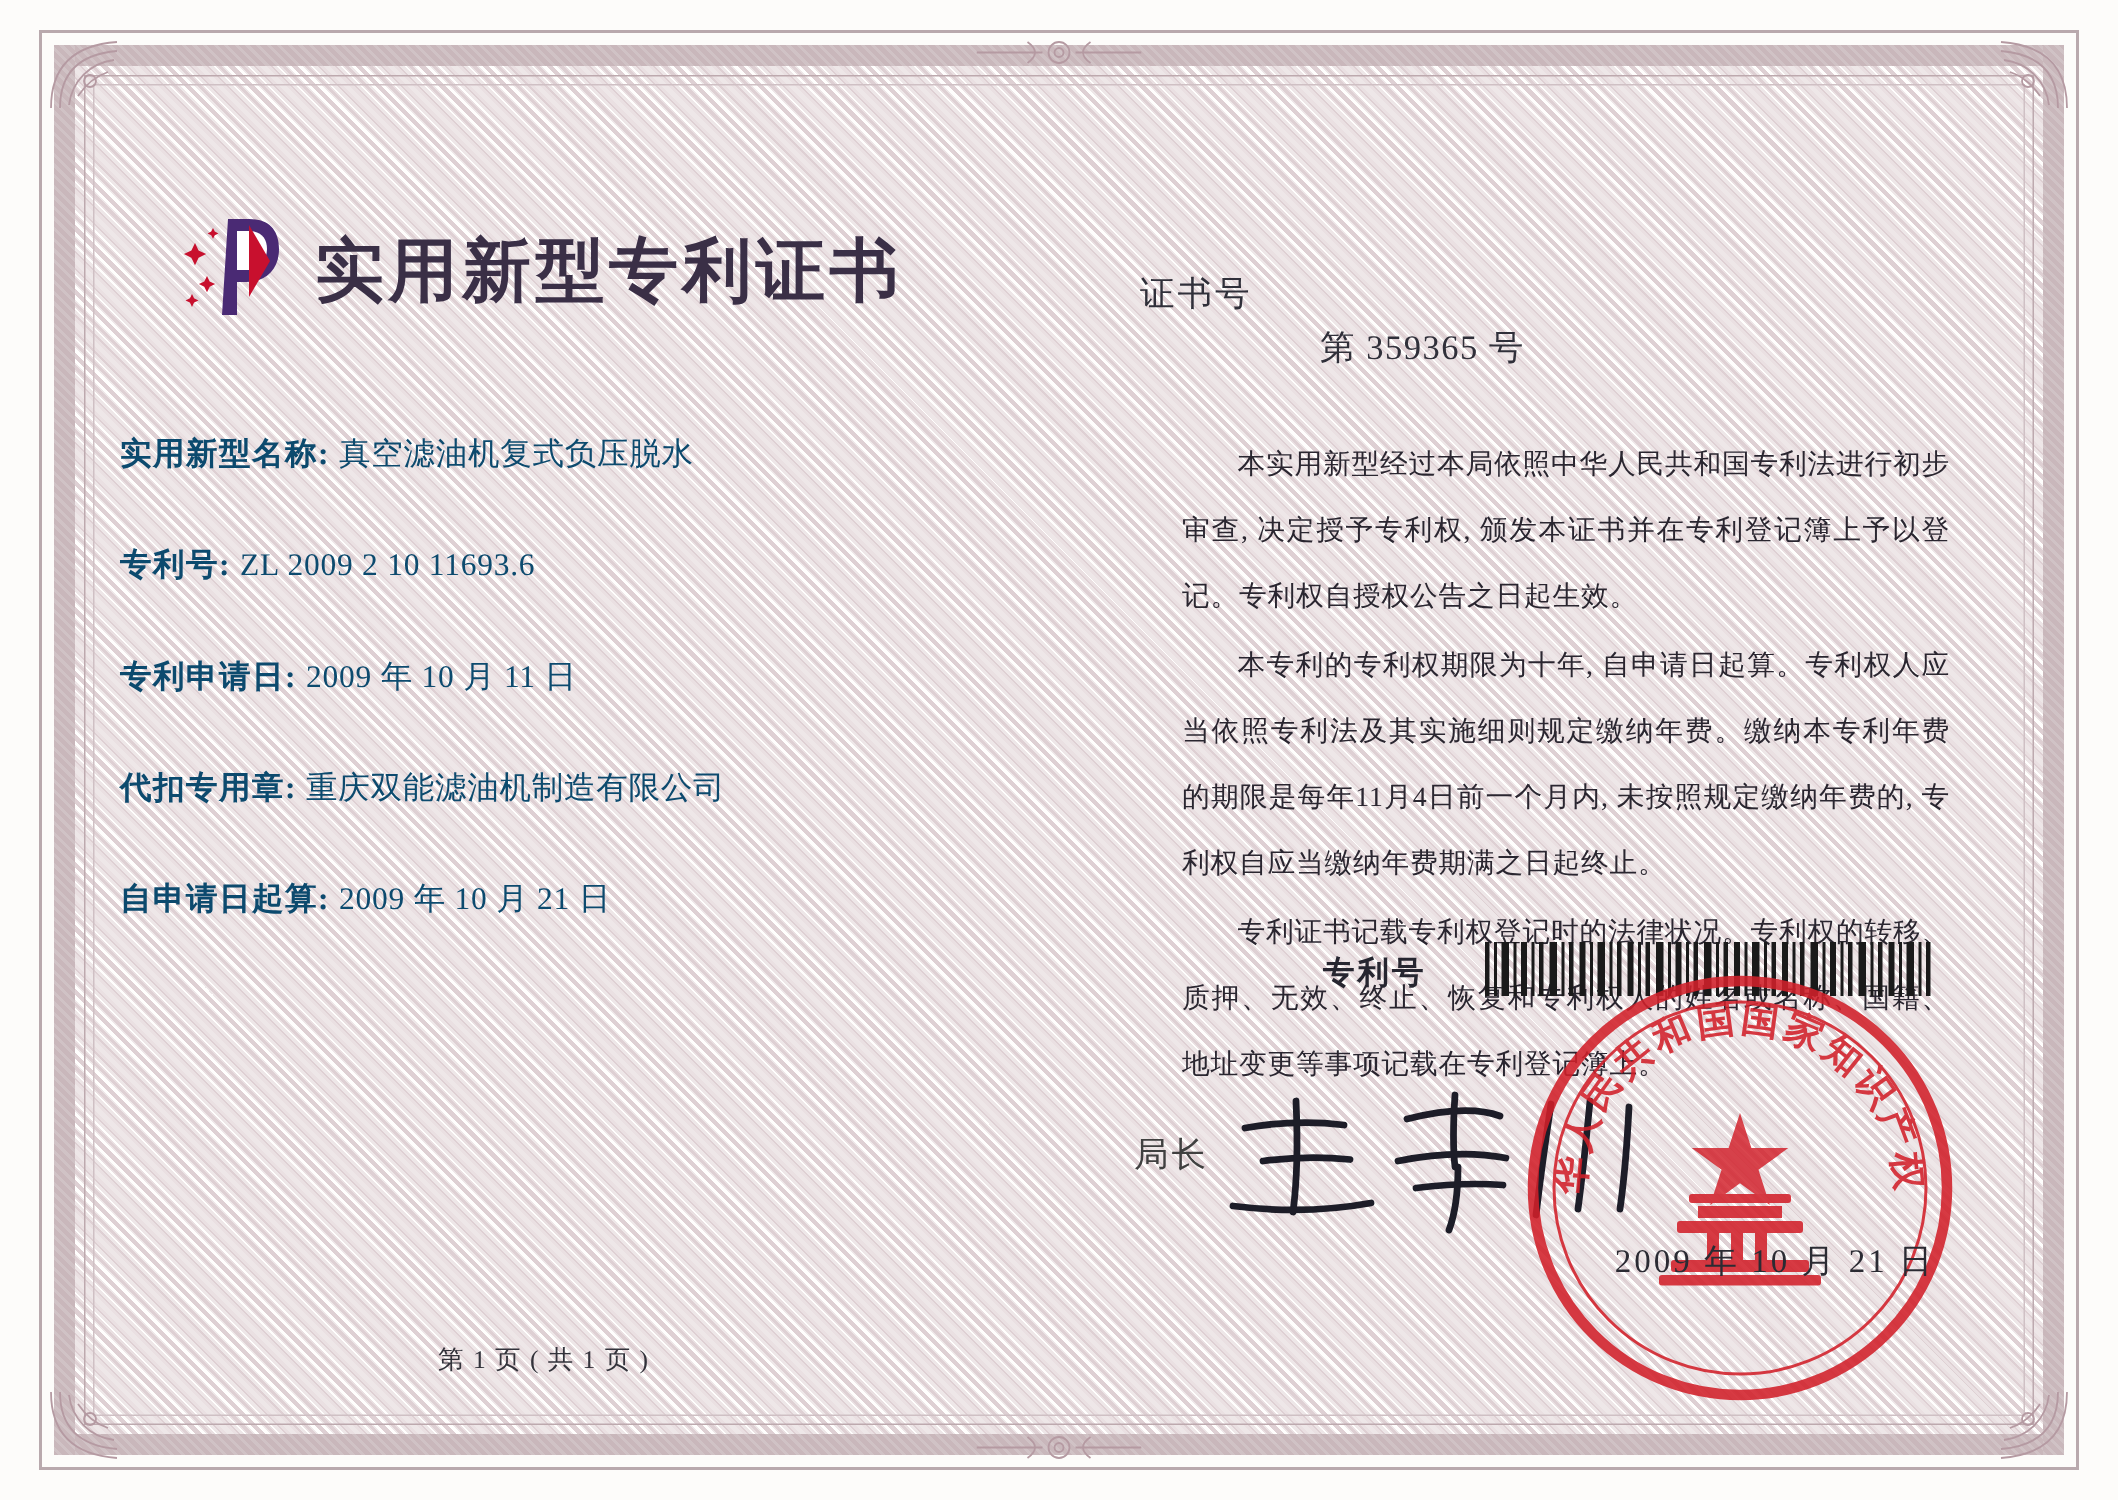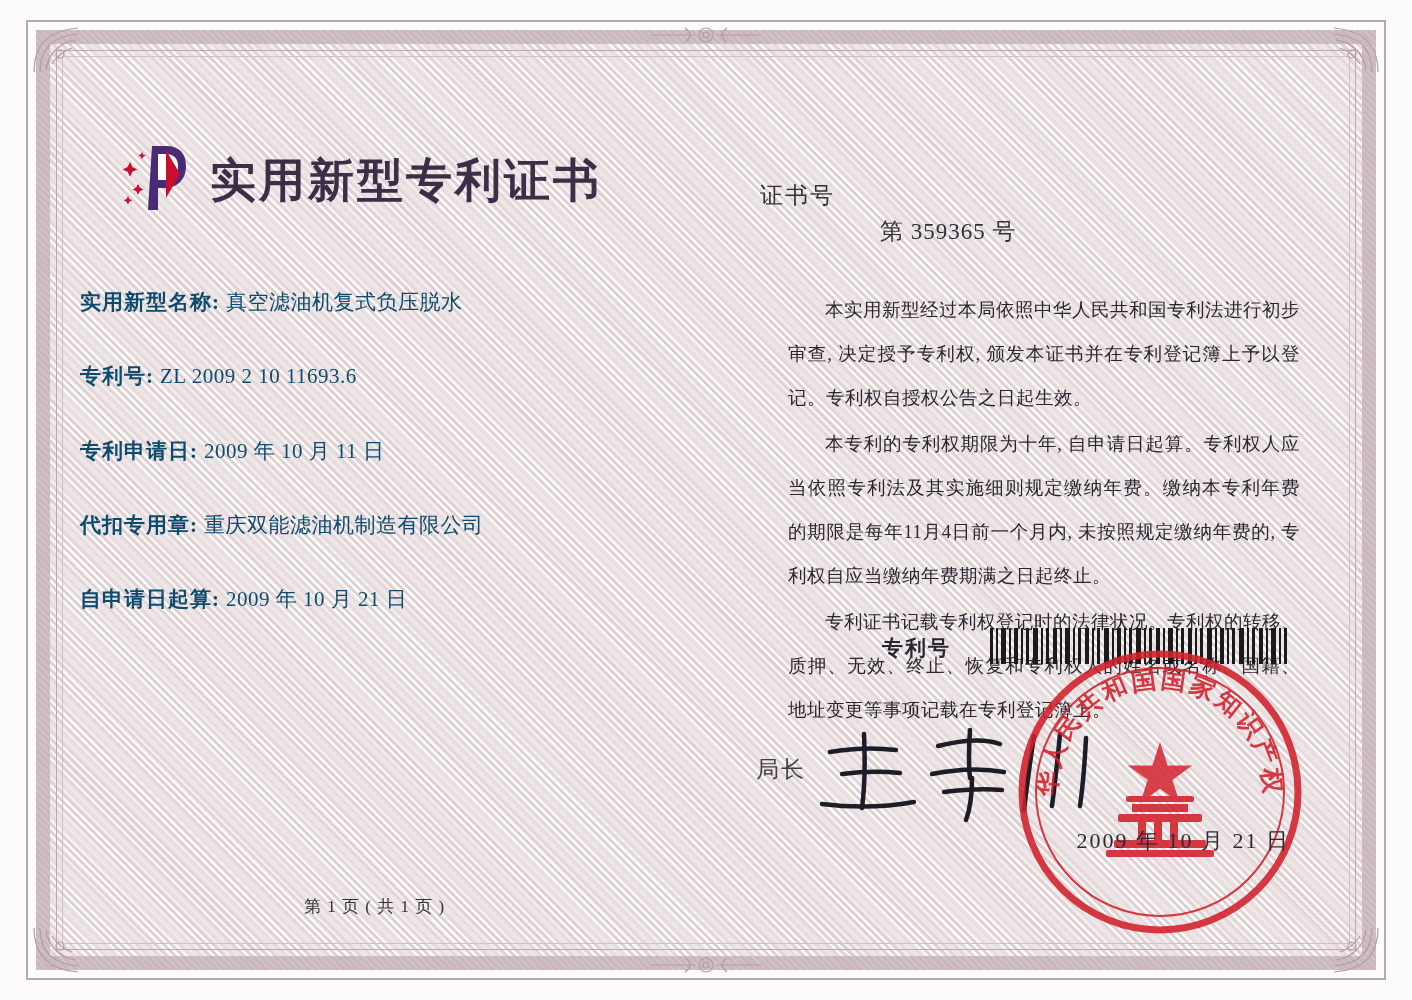--- a/index.html
+++ b/index.html
@@ -229,21 +229,21 @@
     right: 52px; top: 760px;
     font-size: 22px;
     letter-spacing: 2px;
     color: #2b2b33;
     white-space: nowrap;
   }
 
   
   .footer {
     position: absolute;
-    left: 234px; bottom: 16px;
+    left: 222px; bottom: 16px;
     font-size: 17px;
     letter-spacing: 1px;
     color: #33333b;
     margin-top: 22px;
   }
 
   
   .texture {
     position: absolute;
     inset: 0;

